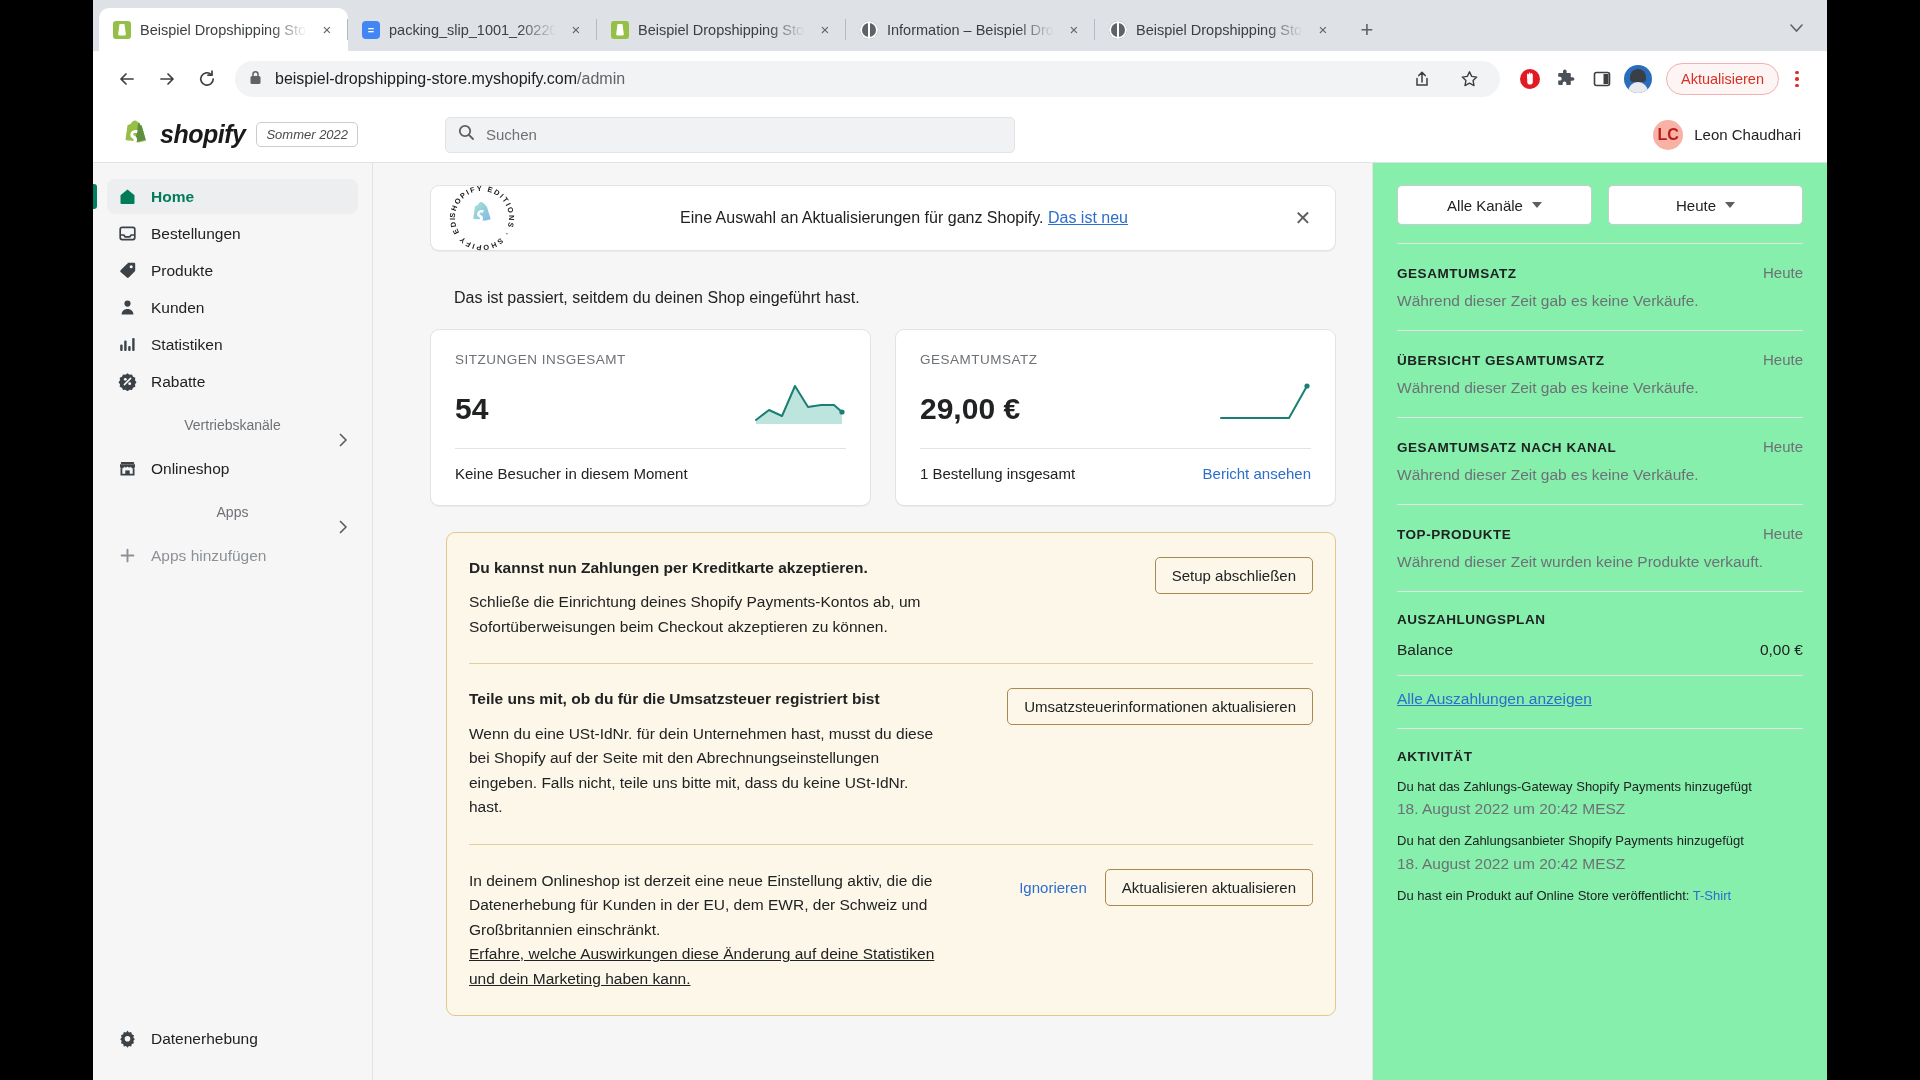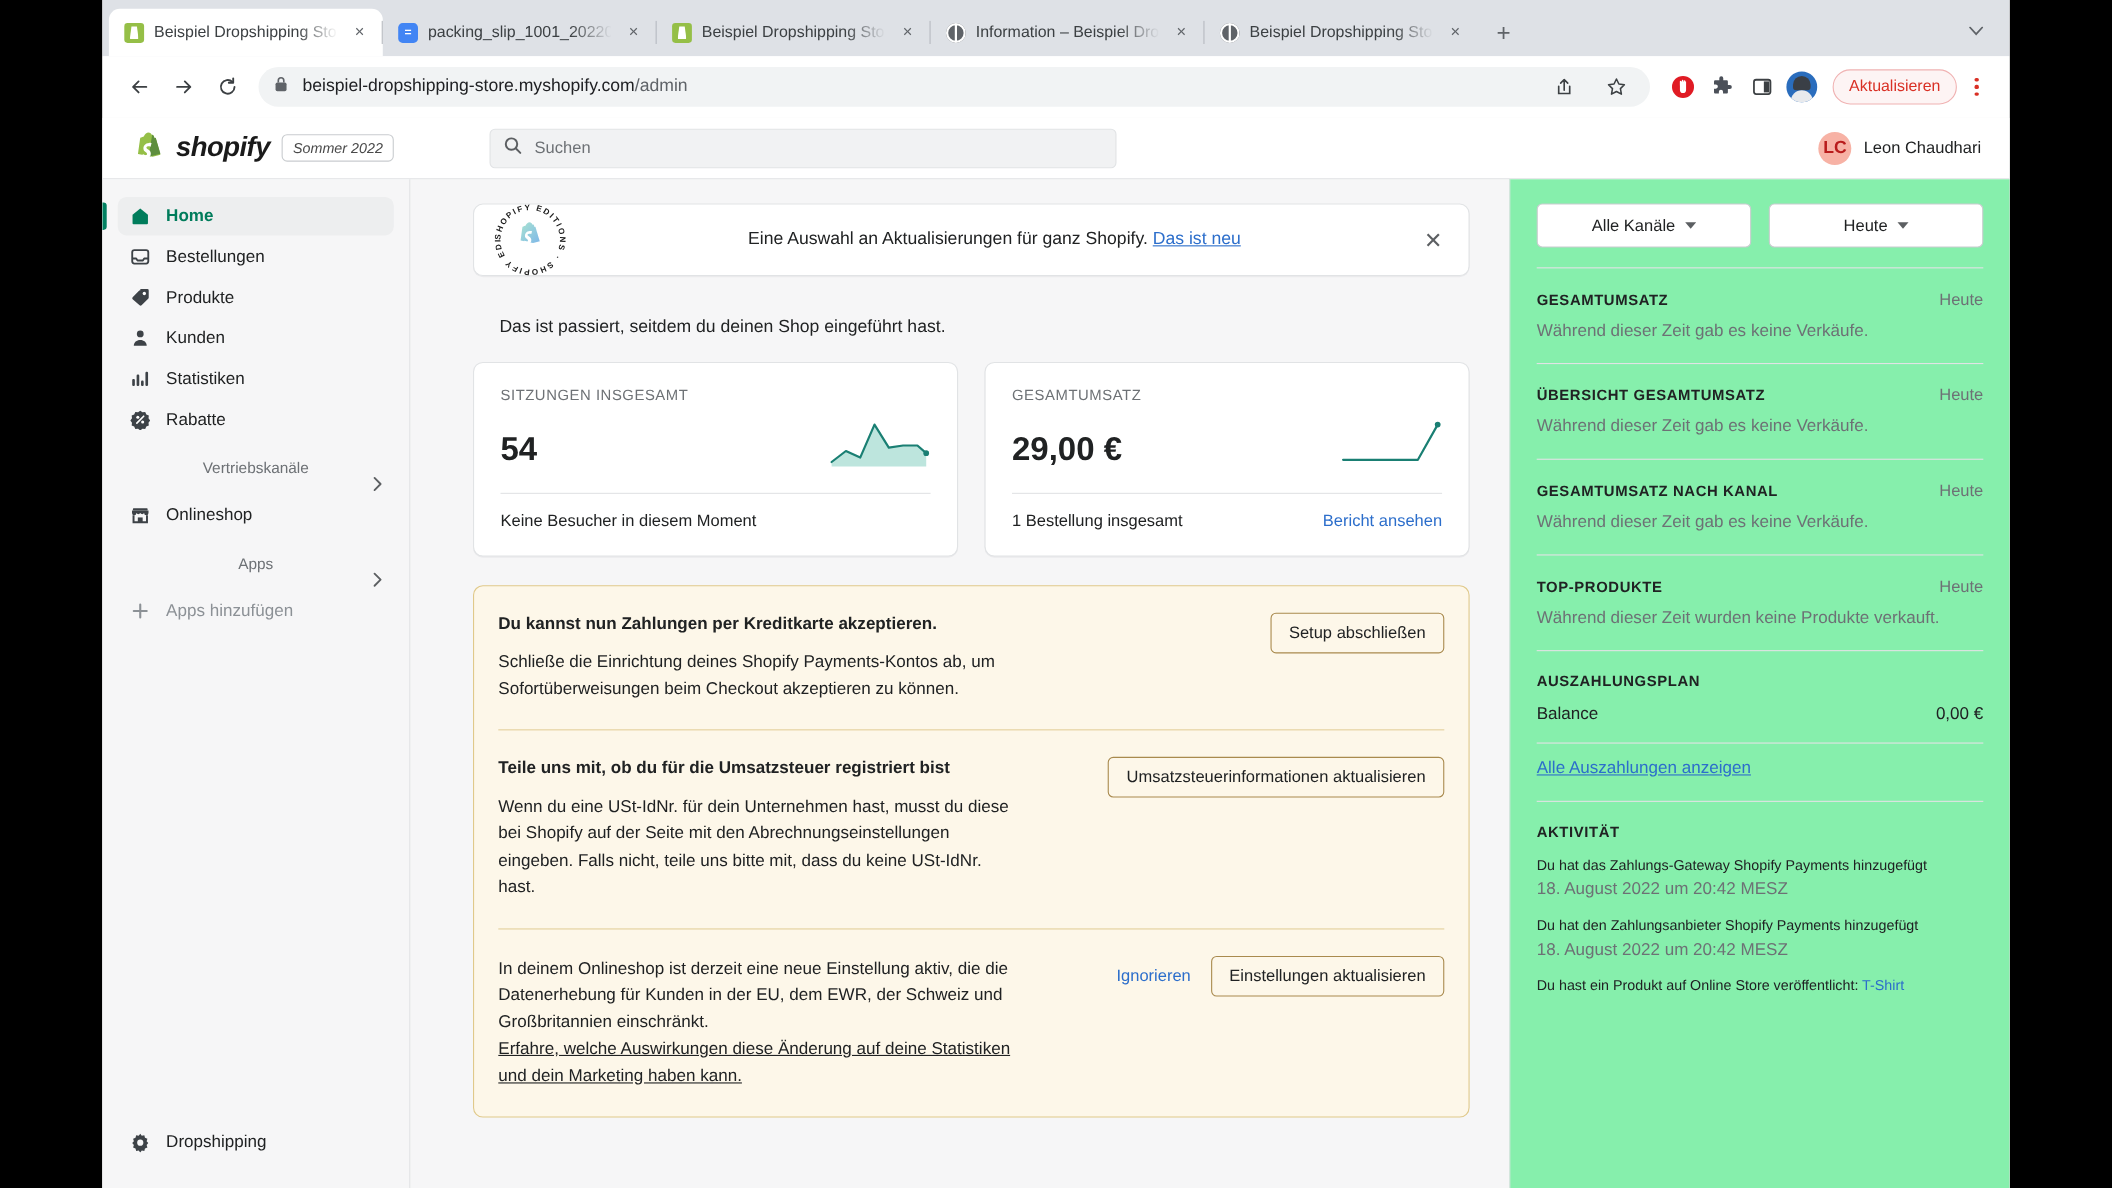--- a/index.html
+++ b/index.html
@@ -196,20 +196,21 @@
   .stat-div { height:1px; background:#e1e3e5; margin: 22px 0 0 0; }
   .stat-foot {
     display:flex; align-items:center; justify-content: space-between;
     font-size: 15px; color: #202223; padding: 16px 0 18px 0;
   }
   .stat-foot a { color: #2c6ecb; text-decoration: none; }
 
   .setup-card {
     margin-top: 26px; background: #fdf7e9; border: 1px solid #e0c98a; border-radius: 9px;
     padding: 0 22px;
+    margin-left: 16px;
   }
   .setup-row { display: flex; align-items: flex-start; padding: 24px 0; gap: 20px; }
   .setup-row + .setup-row { border-top: 1px solid #e3cf9b; }
   .setup-left { flex: 1 1 auto; min-width: 0; }
   .setup-title { font-size: 15.5px; font-weight: 600; color: #202223; line-height: 1.45; }
   .setup-desc { font-size: 15.5px; color: #202223; line-height: 1.58; margin-top: 11px; max-width: 470px; }
   .setup-desc u { text-decoration: underline; }
   .setup-right { display: flex; align-items: center; gap: 18px; flex: 0 0 auto; }
   .btn-outline {
     border: 1px solid #a98a4e; background: #fdf7e9; border-radius: 5px;
@@ -481,21 +482,21 @@
         </div>
 
         <div class="sidebar-foot">
           <div class="nav-item">
             <span class="nav-ico">
               <svg width="19" height="19" viewBox="0 0 19 19">
                     <path d="M9.5 1.6l1.4 1.9 2.3-.5.6 2.3 2.2.9-.7 2.2 1.5 1.8-1.5 1.8.7 2.2-2.2.9-.6 2.3-2.3-.5-1.4 1.9-1.4-1.9-2.3.5-.6-2.3-2.2-.9.7-2.2L2.2 10.2l1.5-1.8-.7-2.2 2.2-.9.6-2.3 2.3.5z" fill="#3d4247"></path>
                     <circle cx="9.5" cy="9.8" r="2.8" fill="#f6f6f7"></circle>
                   </svg>
             </span>
-            <span>Dropshipping</span>
+            <span>Datenerhebung</span>
           </div>
         </div>
       </div>
 
       <div class="main">
         <div class="main-inner">
 
           <div class="ann-banner">
             <span class="editions-badge">
               <svg width="74" height="74" viewBox="0 0 74 74">
@@ -571,21 +572,21 @@
                 <div class="btn-outline">Umsatzsteuerinformationen aktualisieren</div>
               </div>
             </div>
             <div class="setup-row">
               <div class="setup-left">
                 <div class="setup-desc" style="margin-top:0">In deinem Onlineshop ist derzeit eine neue Einstellung aktiv, die die Datenerhebung für Kunden in der EU, dem EWR, der Schweiz und Großbritannien einschränkt.</div>
                 <div class="setup-desc" style="margin-top:0"><u>Erfahre, welche Auswirkungen diese Änderung auf deine Statistiken und dein Marketing haben kann.</u></div>
               </div>
               <div class="setup-right">
                 <span class="link-plain">Ignorieren</span>
-                <div class="btn-outline">Einstellungen aktualisieren</div>
+                <div class="btn-outline">Aktualisieren aktualisieren</div>
               </div>
             </div>
           </div>
 
         </div>
       </div>
 
       <div class="rightpanel">
         <div class="rp-controls">
           <div class="rp-select">

